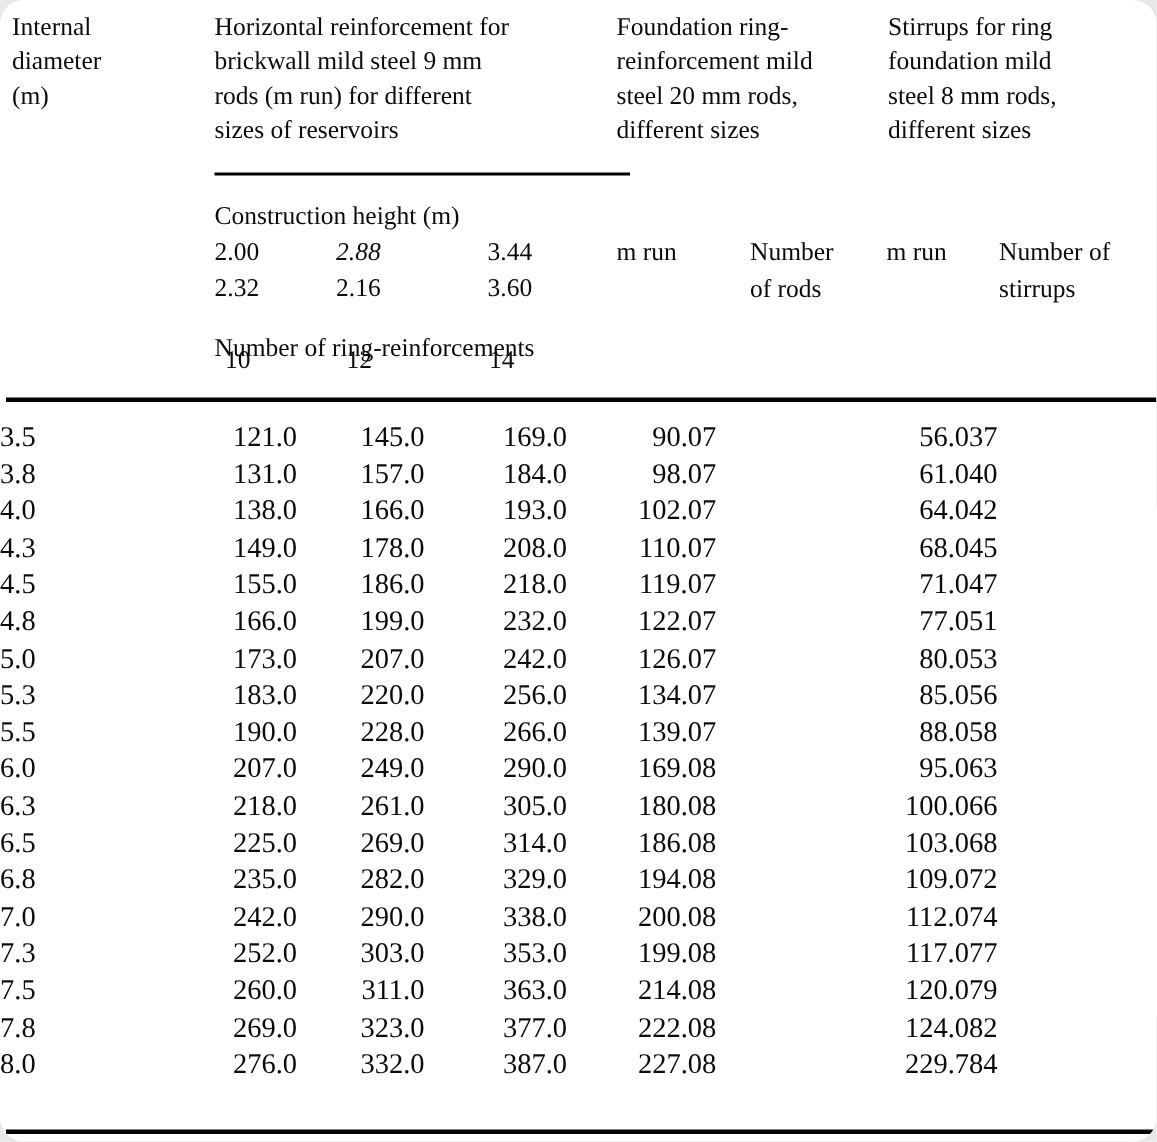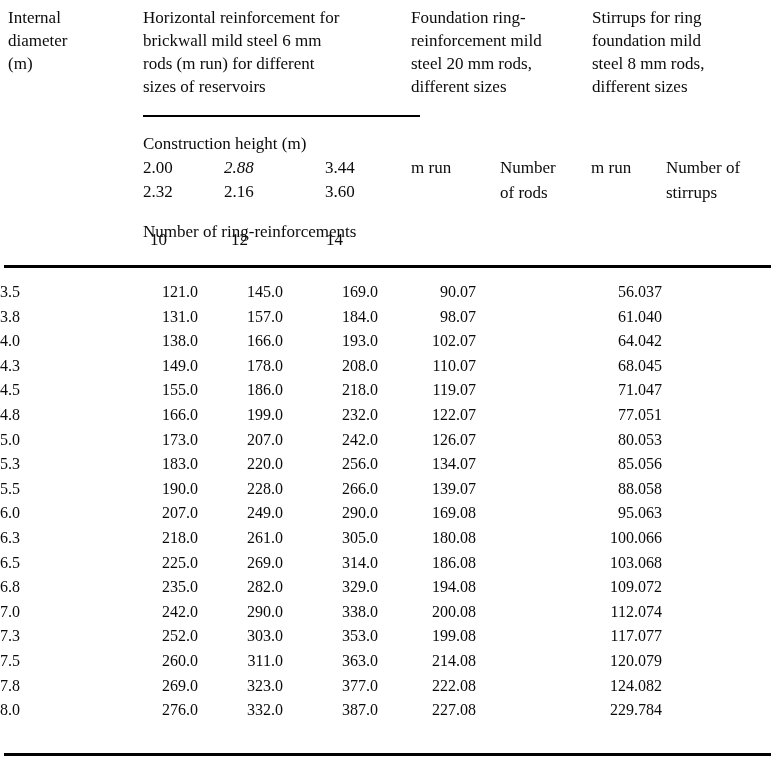--- a/index.html
+++ b/index.html
@@ -9,20 +9,21 @@
   }
   .page {
     position: relative;
     width: 771px;
     height: 761px;
     background: #ffffff;
     overflow: hidden;
     font-family: "Liberation Serif", "DejaVu Serif", serif;
     color: #0b0b0b;
     font-size: 17px;
+    border-radius: 16px;
   }
   .abs { position: absolute; }
   .group-hdr {
     line-height: 23px;
     white-space: pre-line;
   }
   .sub-hdr {
     line-height: 20px;
   }
   .sub-hdr-multi {
@@ -34,21 +35,21 @@
     background: #000000;
   }
   table.body-table {
     position: absolute;
     left: 0;
     top: 280px;
     width: 771px;
     border-collapse: collapse;
     table-layout: fixed;
     font-family: "Liberation Serif", "DejaVu Serif", serif;
-    font-size: 16px;
+    font-size: 19px;
     color: #0b0b0b;
   }
   table.body-table td {
     height: 24.6px;
     padding: 0;
     line-height: 24.6px;
     vertical-align: middle;
     overflow: hidden;
   }
   td.c1 { padding-left: 8px; text-align: left; }
@@ -59,21 +60,21 @@
 </head>
 <body>
 
 <div class="page">
 
   <div class="abs group-hdr" style="left:8px; top:6px; width:120px;">Internal
 diameter
 (m)</div>
 
   <div class="abs group-hdr" style="left:143px; top:6px; width:270px;">Horizontal reinforcement for
-brickwall mild steel 6 mm
+brickwall mild steel 9 mm
 rods (m run) for different
 sizes of reservoirs</div>
 
   <div class="abs group-hdr" style="left:411px; top:6px; width:180px;">Foundation ring-
 reinforcement mild
 steel 20 mm rods,
 different sizes</div>
 
   <div class="abs group-hdr" style="left:592px; top:6px; width:175px;">Stirrups for ring
 foundation mild

